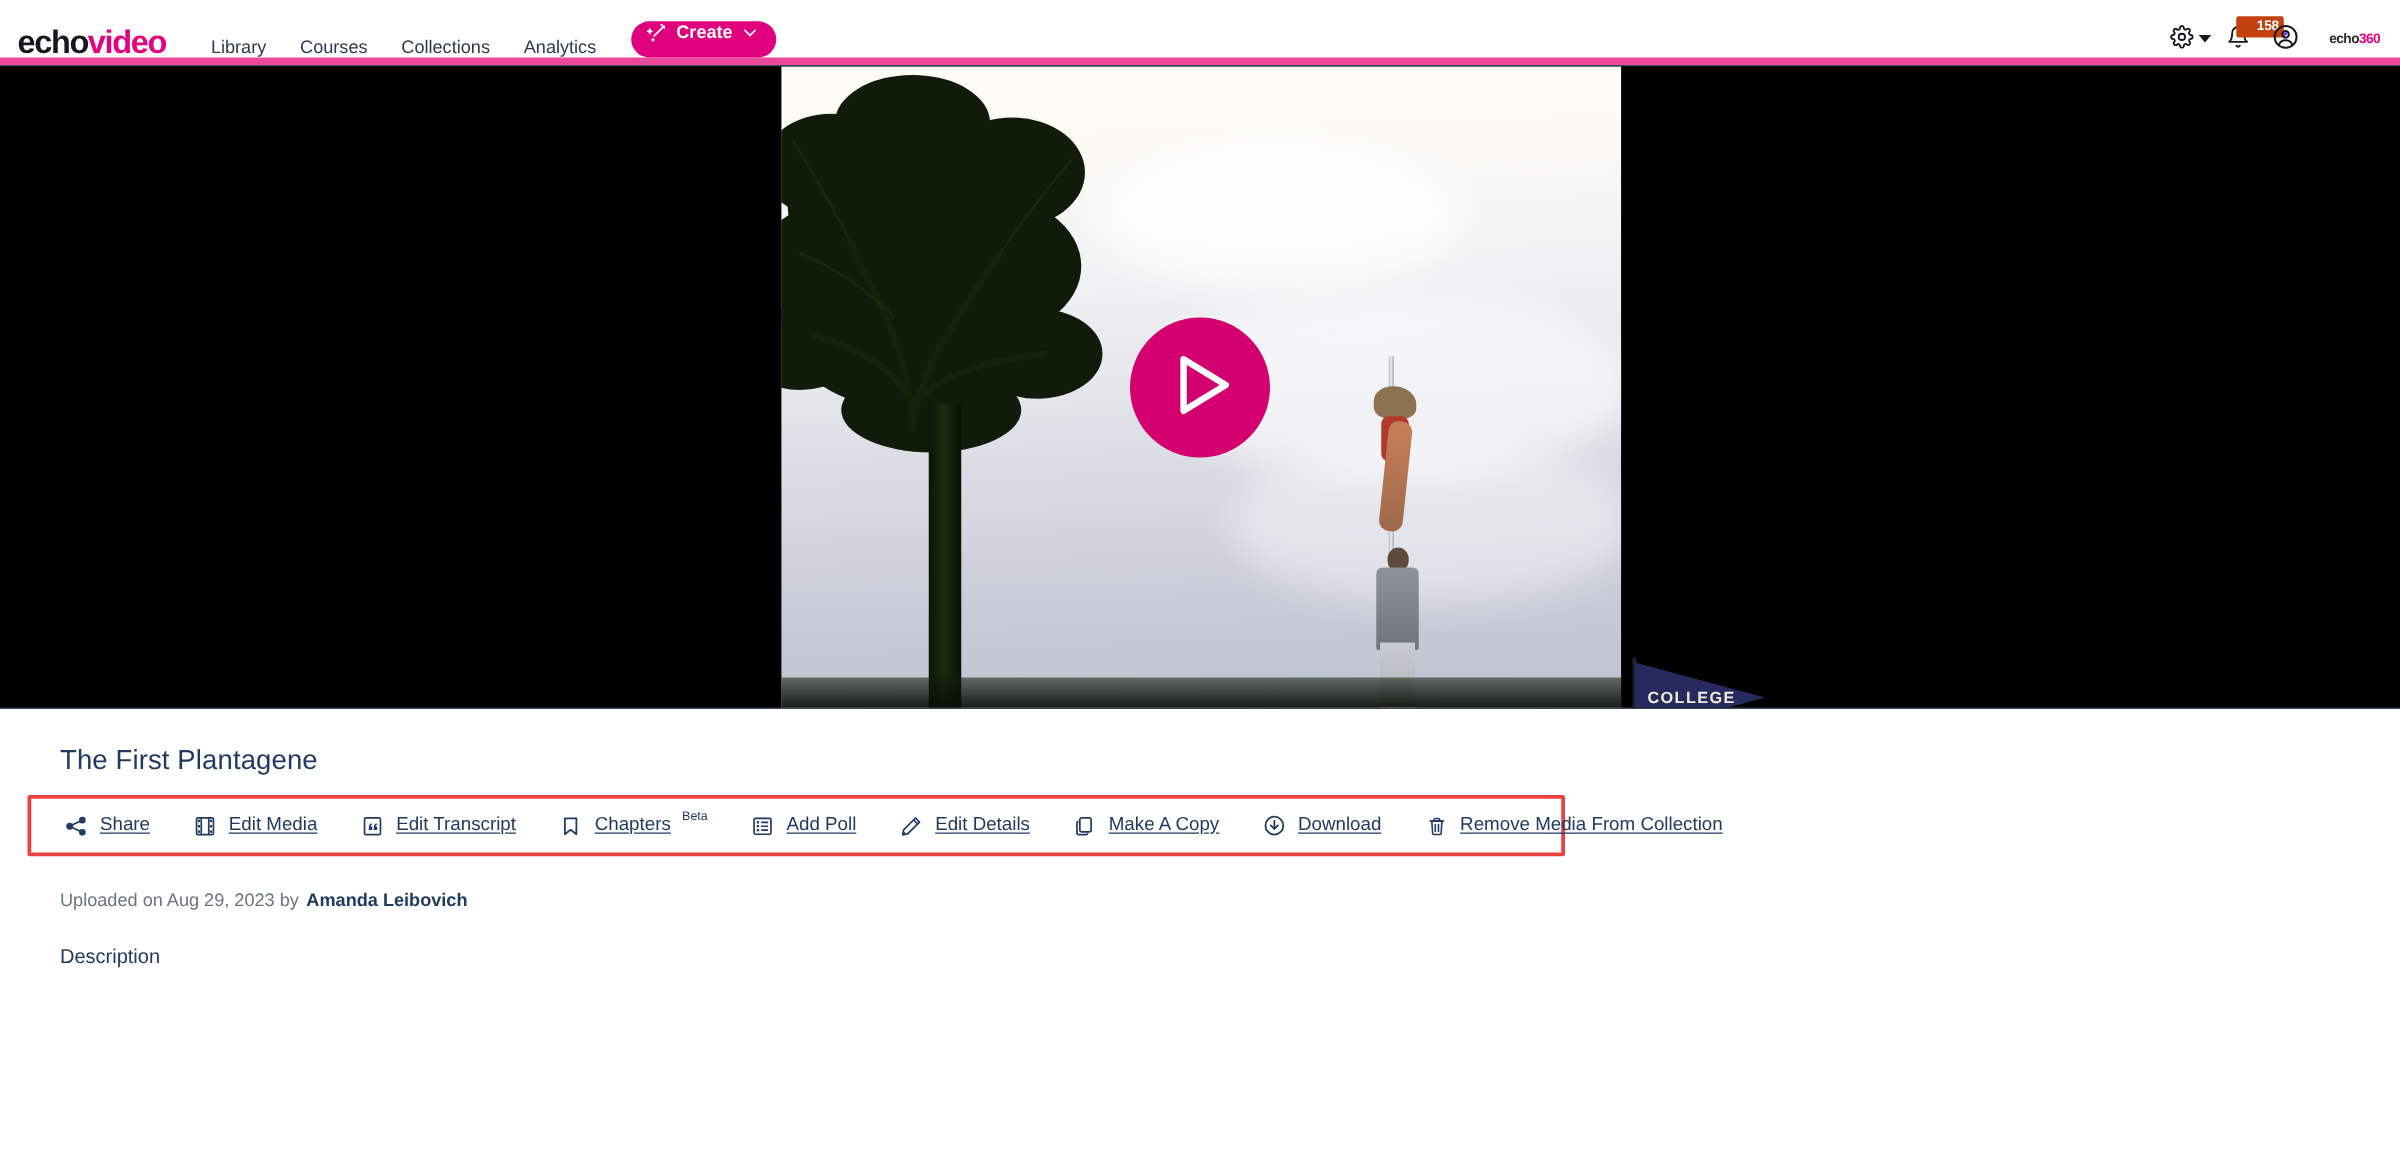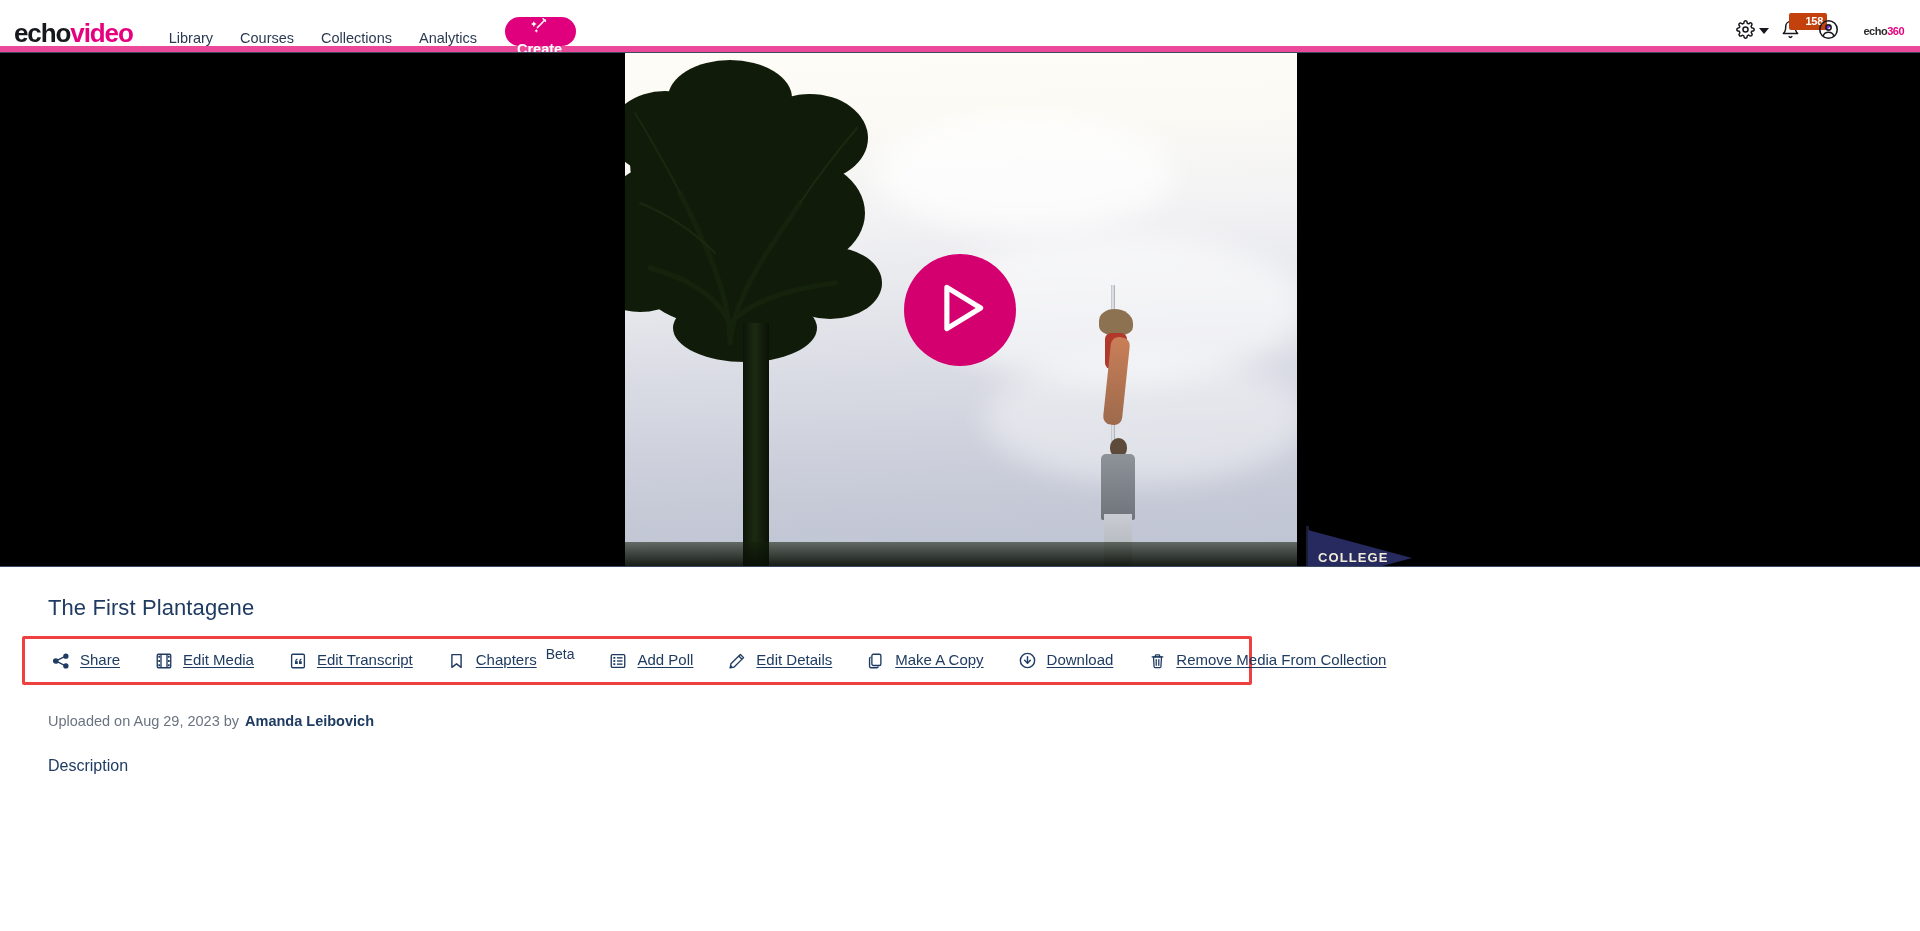--- a/index.html
+++ b/index.html
@@ -52,21 +52,20 @@
     border: none;
     display: flex;
     align-items: center;
     gap: 7px;
     padding: 0 14px 11px 12px;
     font-family: "Liberation Sans", sans-serif;
     font-size: 14.5px;
     font-weight: 700;
     cursor: pointer;
     white-space: nowrap;
-    flex-direction: column;
   }
   .create-btn .wand { display: flex; align-items: center; }
   .create-btn .chev { display: flex; align-items: center; }
 
   .nav-right {
     margin-left: auto;
     display: flex;
     align-items: center;
     gap: 0px;
     padding-right: 2px;
@@ -309,21 +308,21 @@
   }
   .action .lbl {
     font-size: 15px;
     color: #1f3b61;
     text-decoration: underline;
     text-underline-offset: 2px;
     white-space: nowrap;
     line-height: 20px;
   }
   .action .sup {
-    font-size: 14px;
+    font-size: 10px;
     color: #1f3b61;
     text-decoration: none;
     line-height: 10px;
     margin-top: -1px;
     margin-left: 0px;
   }
 
   .uploaded {
     margin: 28px 0 0 36px;
     font-size: 14.5px;

